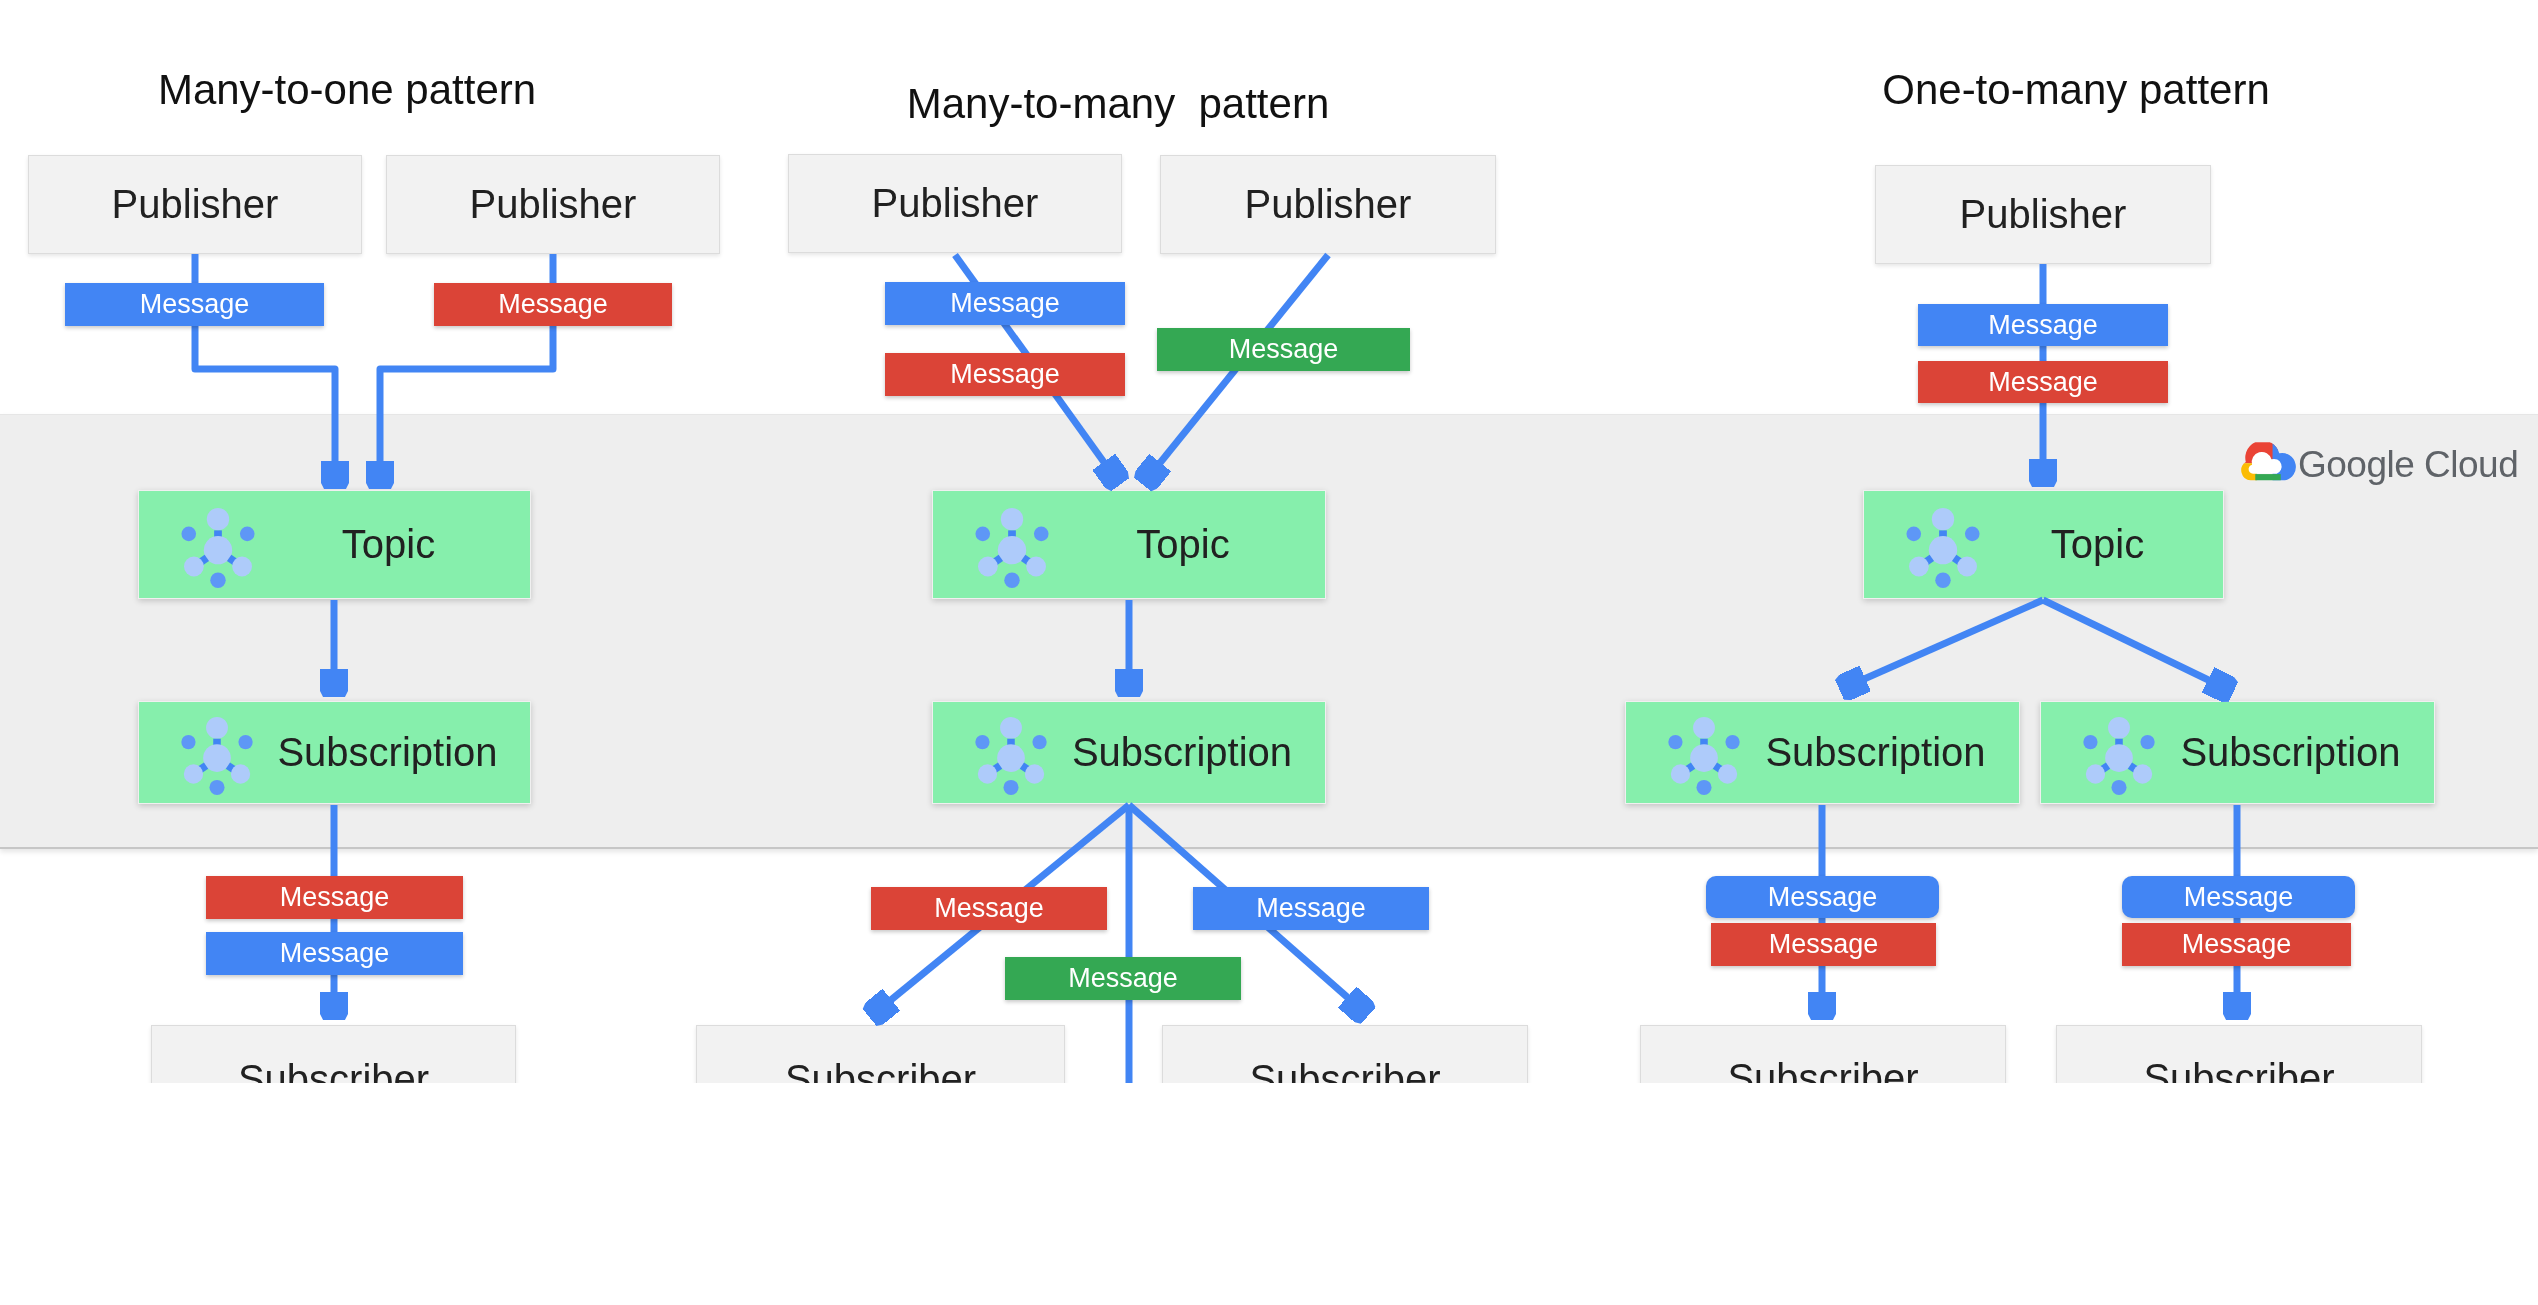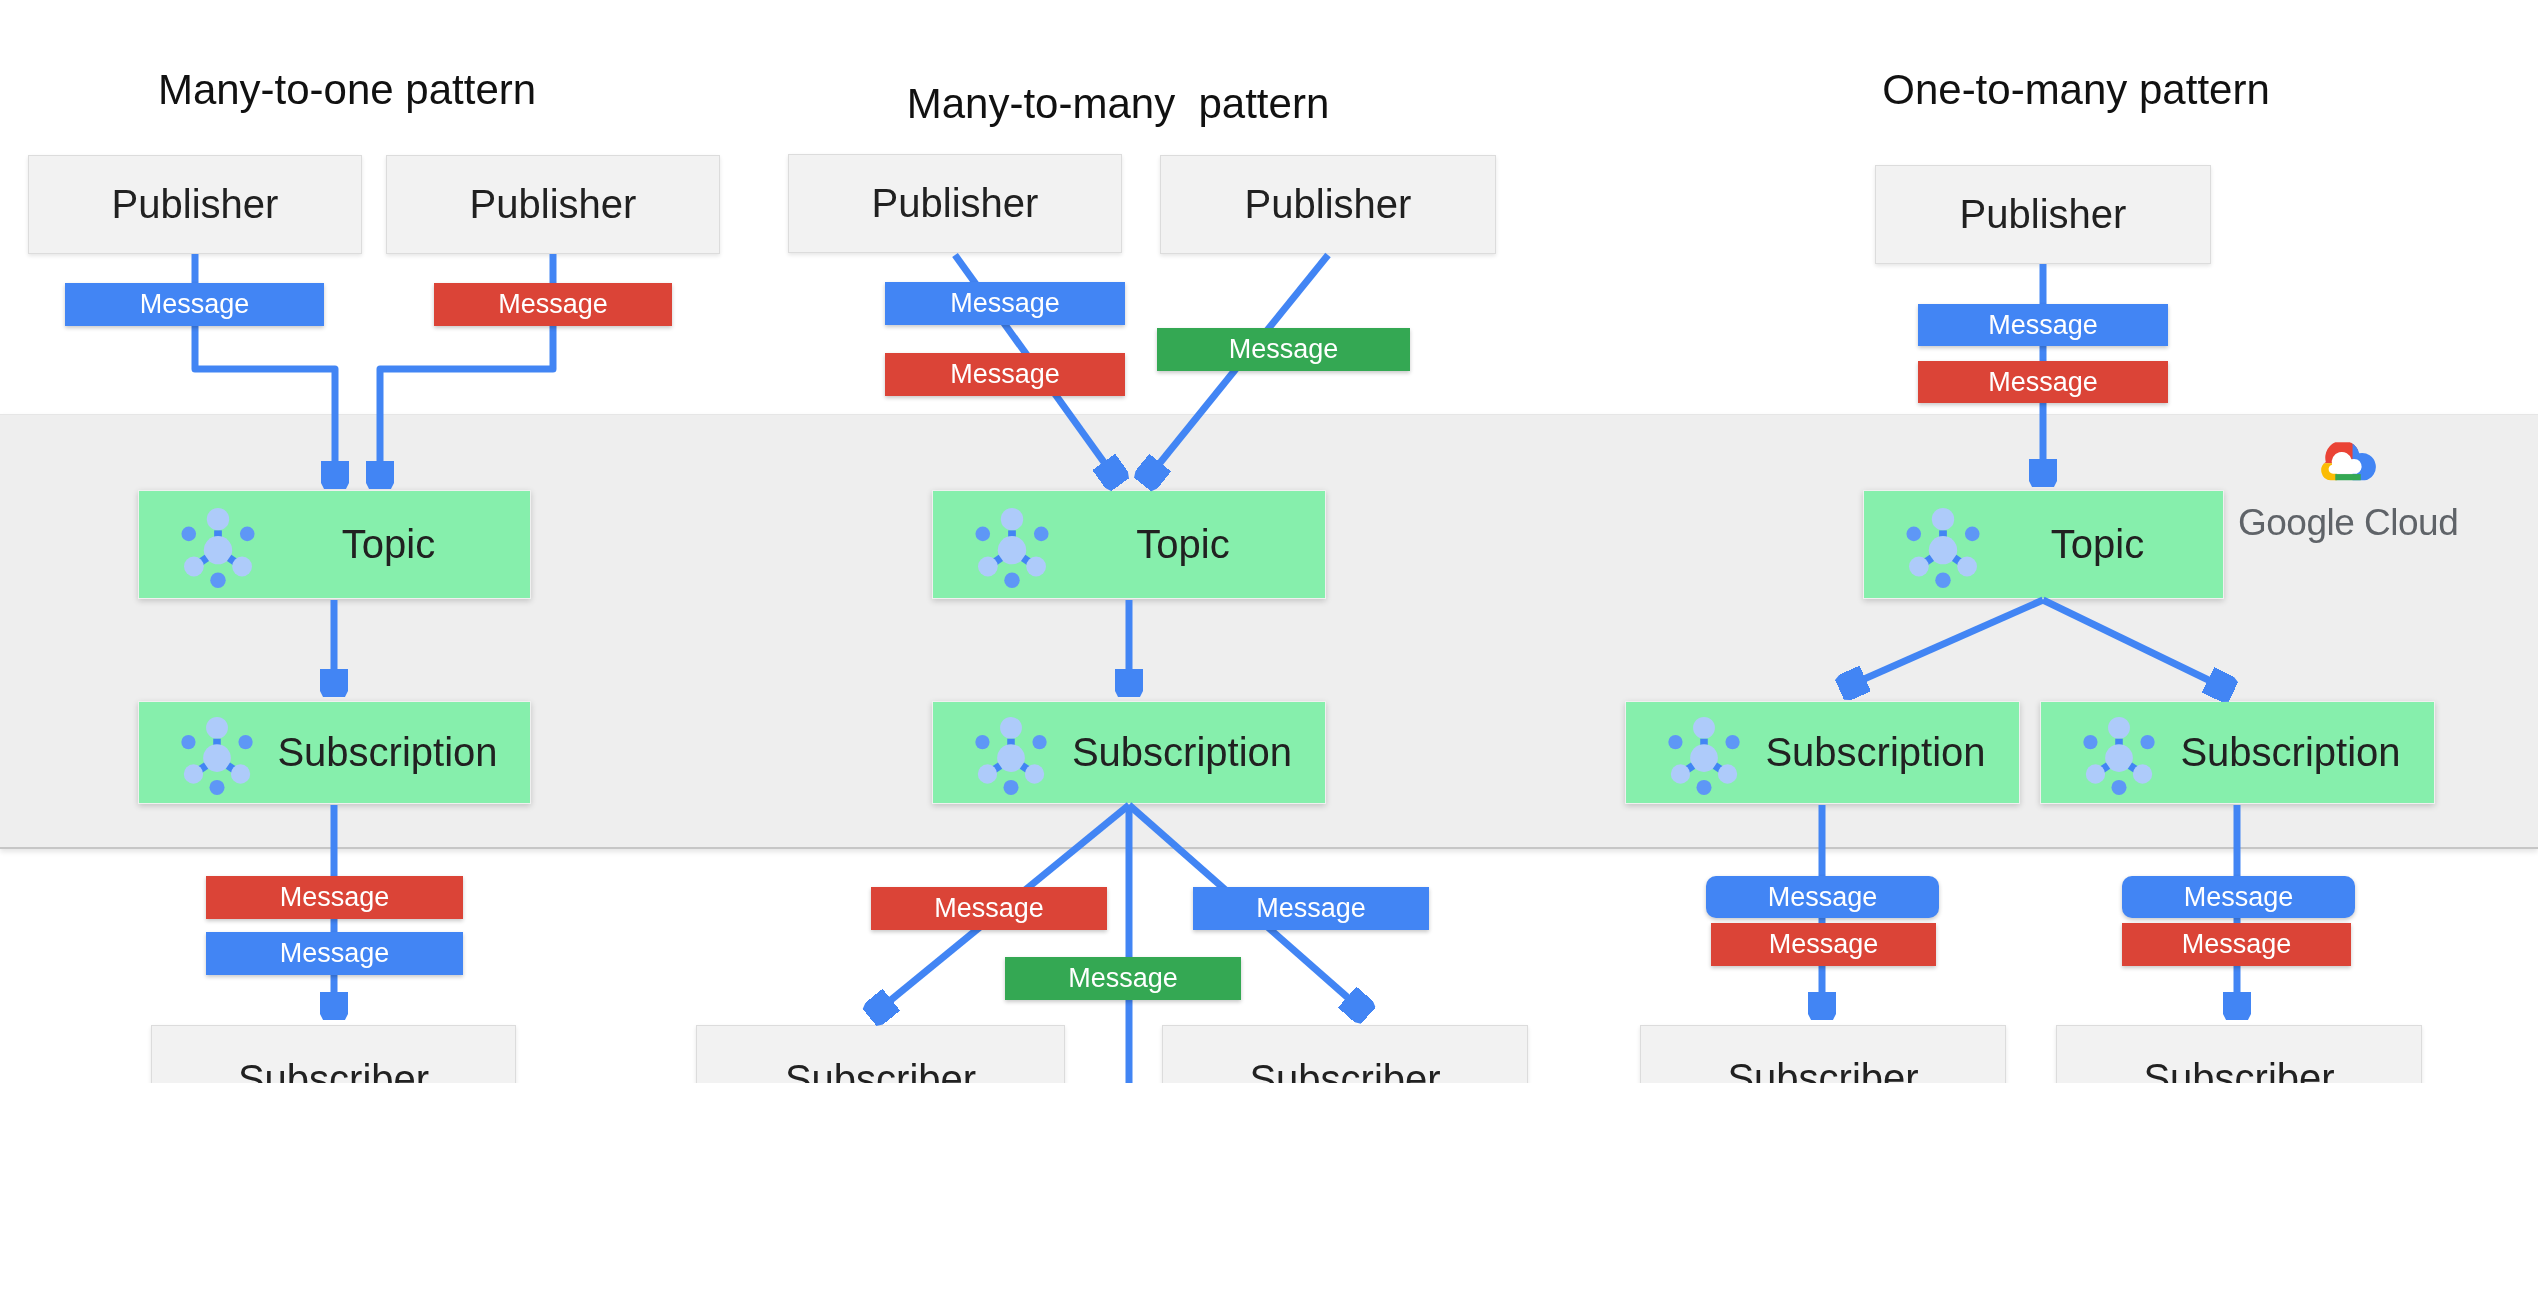--- a/index.html
+++ b/index.html
@@ -25,21 +25,21 @@
          height:43px;color:#ffffff;font-size:27px;z-index:3;
          box-shadow:0 2px 4px rgba(0,0,0,0.22);}
   .b-blue{background:#4285f4;}
   .b-red{background:#db4437;}
   .b-green{background:#34a853;}
   .rounded{border-radius:10px;}
 
   .connectors{position:absolute;left:0;top:0;z-index:2;}
   .connectors path{fill:none;stroke:#4285f4;stroke-width:7;stroke-linejoin:round;}
 
-  .logo{position:absolute;left:2238px;top:442px;display:flex;align-items:center;gap:14px;z-index:3;flex-direction:column;}
+  .logo{position:absolute;left:2238px;top:442px;display:flex;align-items:center;z-index:3;}
   .logo-text{font-size:37px;color:#5f6368;letter-spacing:-0.5px;white-space:pre;}
 </style>
 </head>
 <body>
 
 <div class="stage">
 
   <div class="band"></div>
 
   <div class="title" style="left:347px;top:66px;">Many-to-one pattern</div>

